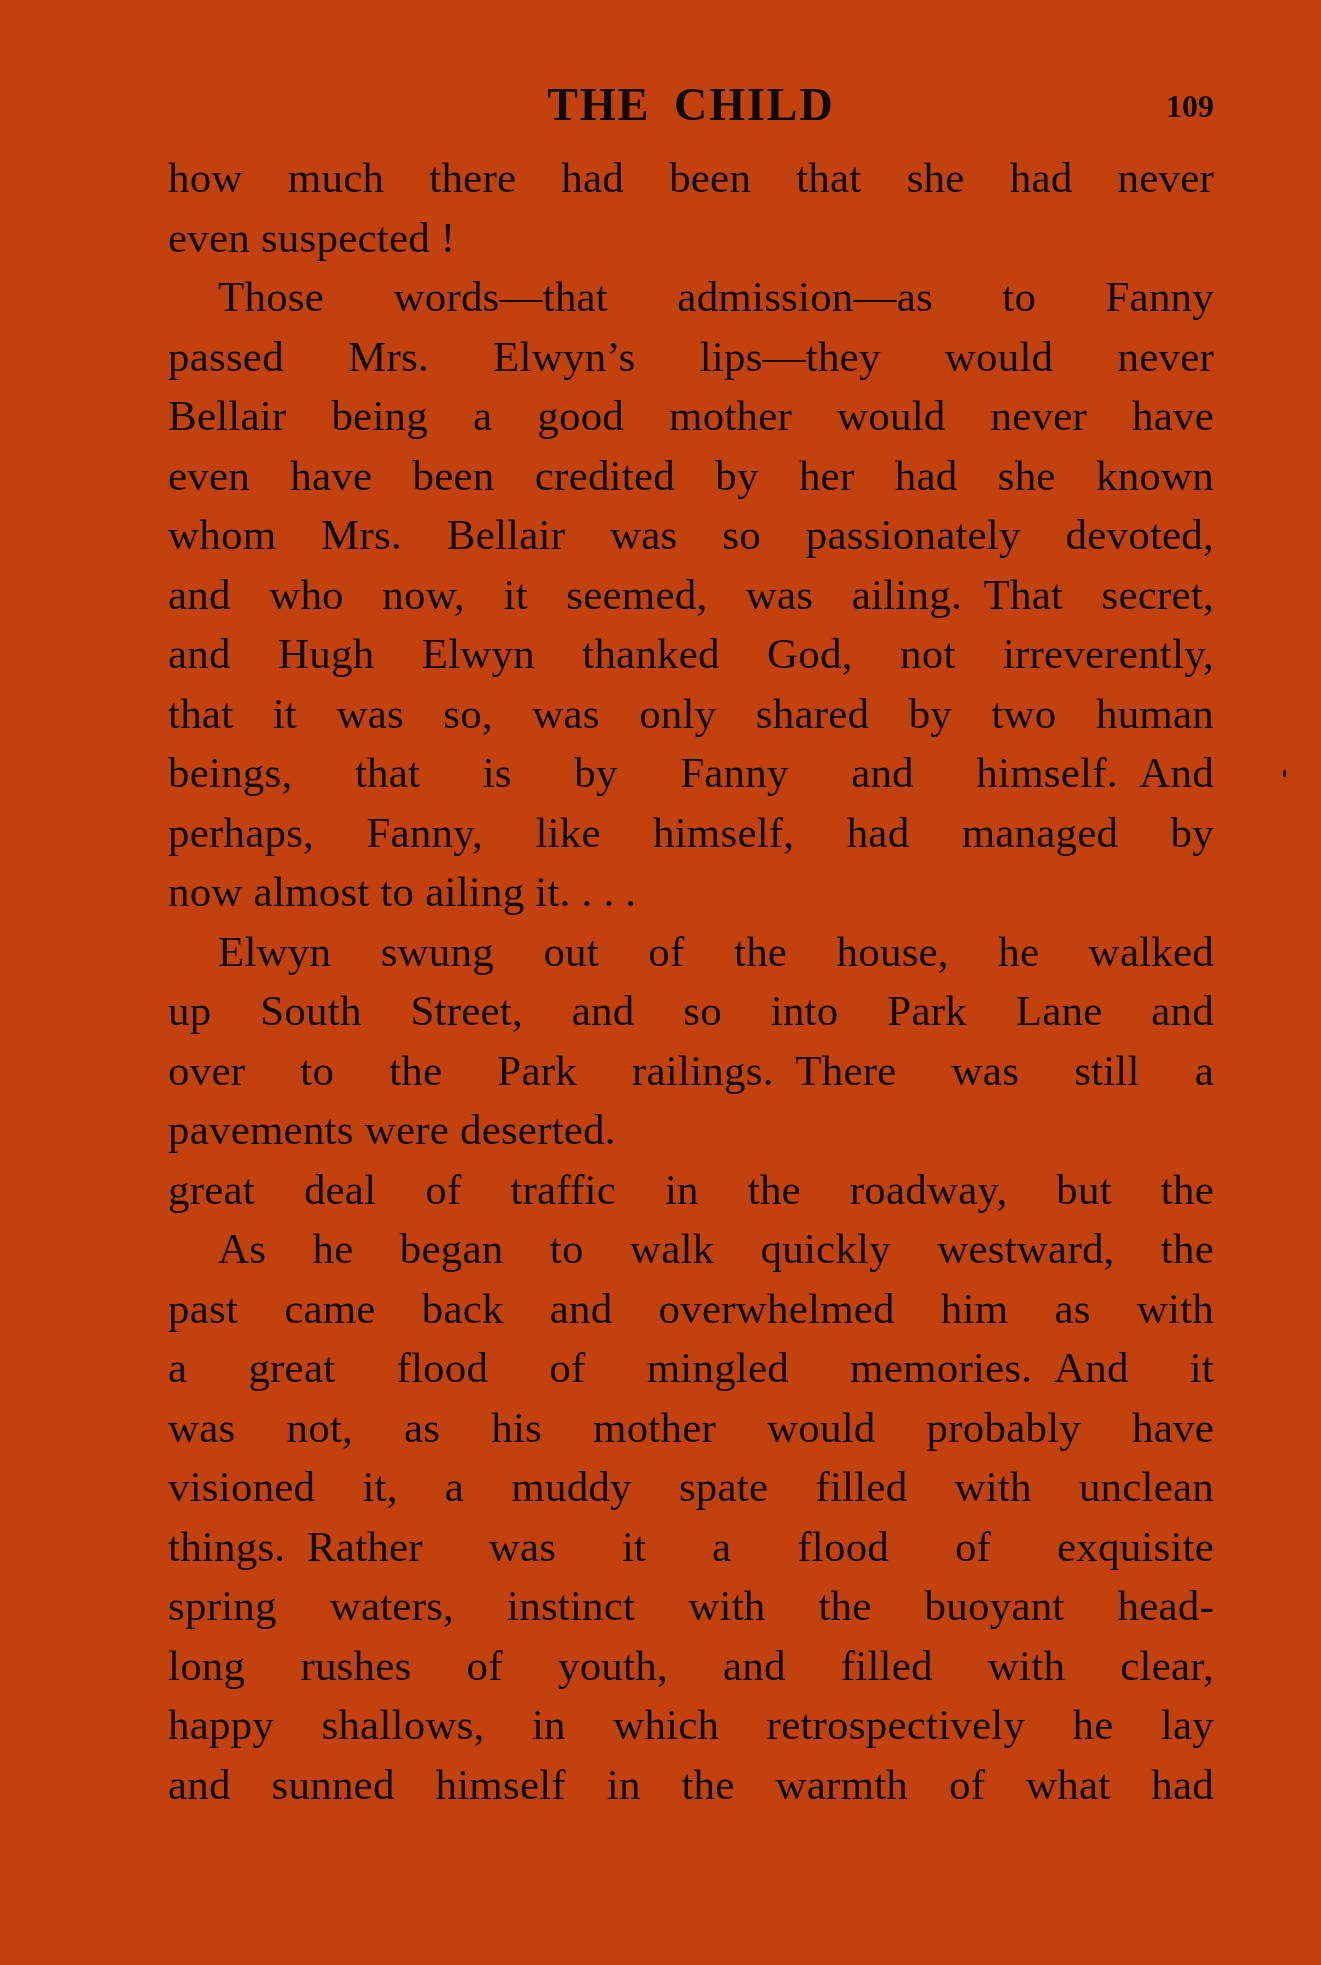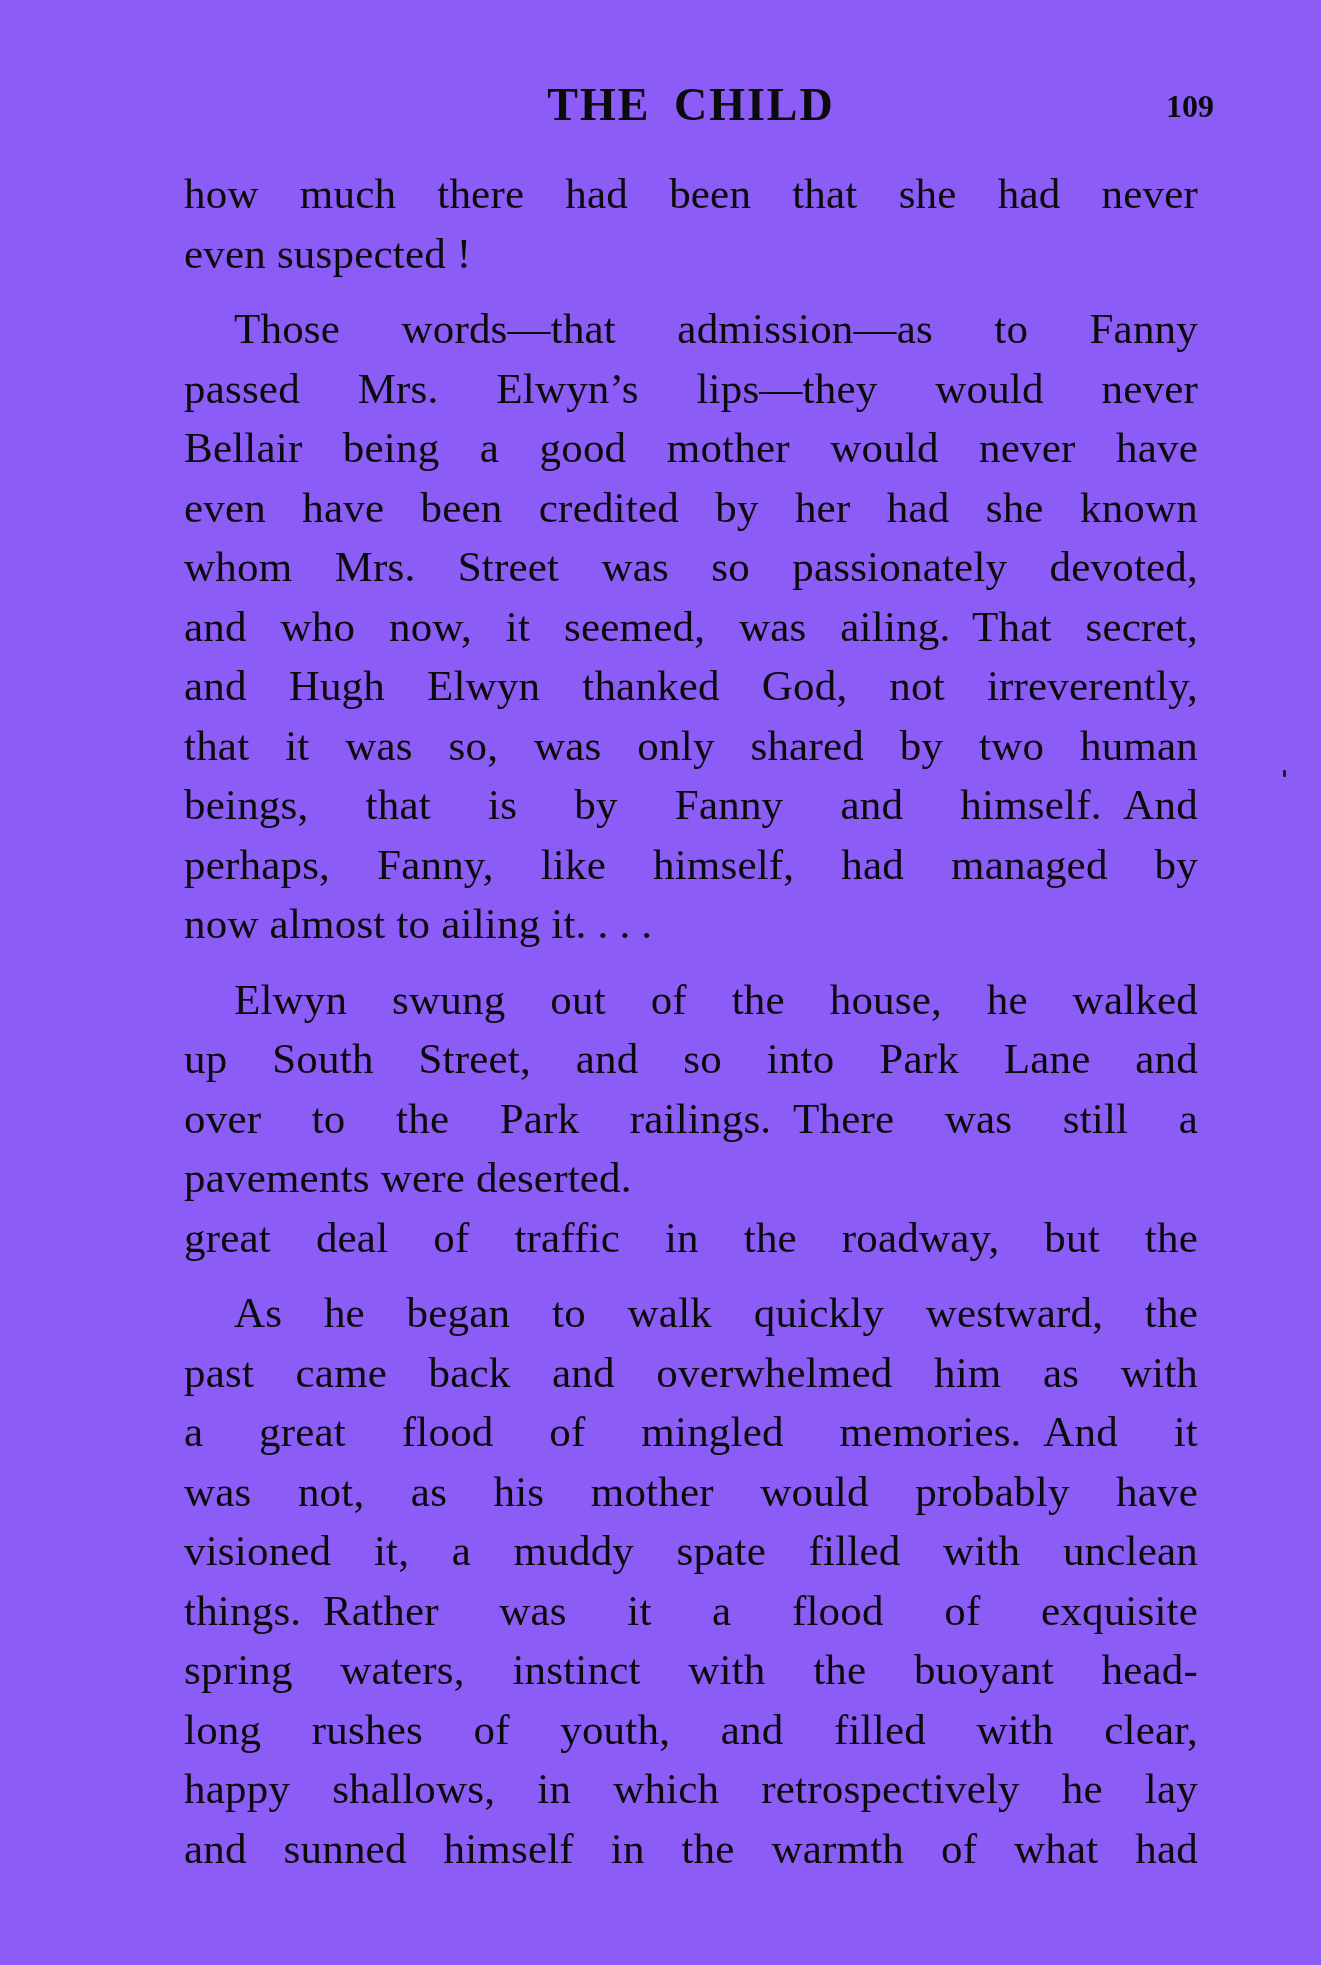--- a/index.html
+++ b/index.html
@@ -4,21 +4,21 @@
 <style>
   html, body {
     margin: 0;
     padding: 0;
     background: #ffffff;
   }
   .page {
     position: relative;
     width: 1321px;
     height: 1965px;
-    background: #8b5cf6;
+    background: #c2410c;
     overflow: hidden;
     font-family: "Liberation Serif", "DejaVu Serif", serif;
     color: #0b0b0b;
   }
   .running-header {
     position: absolute;
     left: 168px;
     top: 82px;
     width: 1046px;
     height: 46px;
@@ -44,21 +44,21 @@
     font-weight: bold;
     line-height: 44px;
   }
   .text-block {
     position: absolute;
     left: 168px;
     top: 148px;
     width: 1046px;
   }
   .para {
-    margin: 16px;
+    margin: 0;
     padding: 0;
   }
   .line {
     font-size: 43px;
     line-height: 59.5px;
     letter-spacing: 0.2px;
     text-align: justify;
     text-align-last: justify;
     -moz-text-align-last: justify;
     white-space: normal;
@@ -95,21 +95,21 @@
     <div class="para">
       <div class="line">how much there had been that she had never</div>
       <div class="line end">even suspected !</div>
     </div>
 
     <div class="para">
       <div class="line indent">Those words—that admission—as to Fanny</div>
       <div class="line">passed Mrs. Elwyn’s lips—they would never</div>
       <div class="line">Bellair being a good mother would never have</div>
       <div class="line">even have been credited by her had she known</div>
-      <div class="line">whom Mrs. Street was so passionately devoted,</div>
+      <div class="line">whom Mrs. Bellair was so passionately devoted,</div>
       <div class="line">and who now, it seemed, was ailing. That secret,</div>
       <div class="line">and Hugh Elwyn thanked God, not irreverently,</div>
       <div class="line">that it was so, was only shared by two human</div>
       <div class="line">beings, that is by Fanny and himself. And</div>
       <div class="line">perhaps, Fanny, like himself, had managed by</div>
       <div class="line end">now almost to ailing it. . . .</div>
     </div>
 
     <div class="para">
       <div class="line indent">Elwyn swung out of the house, he walked</div>

